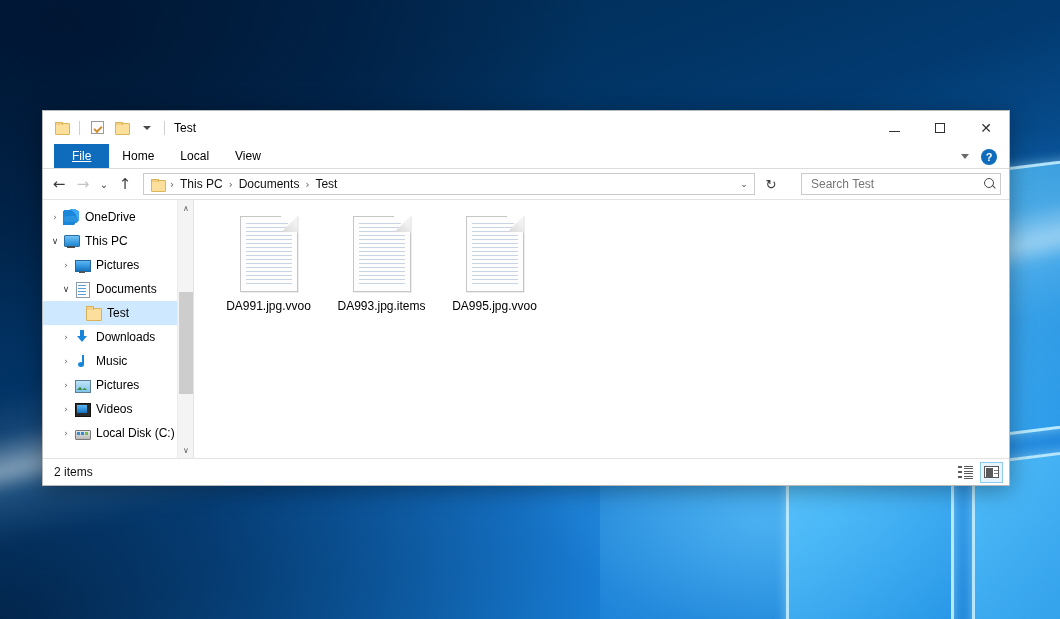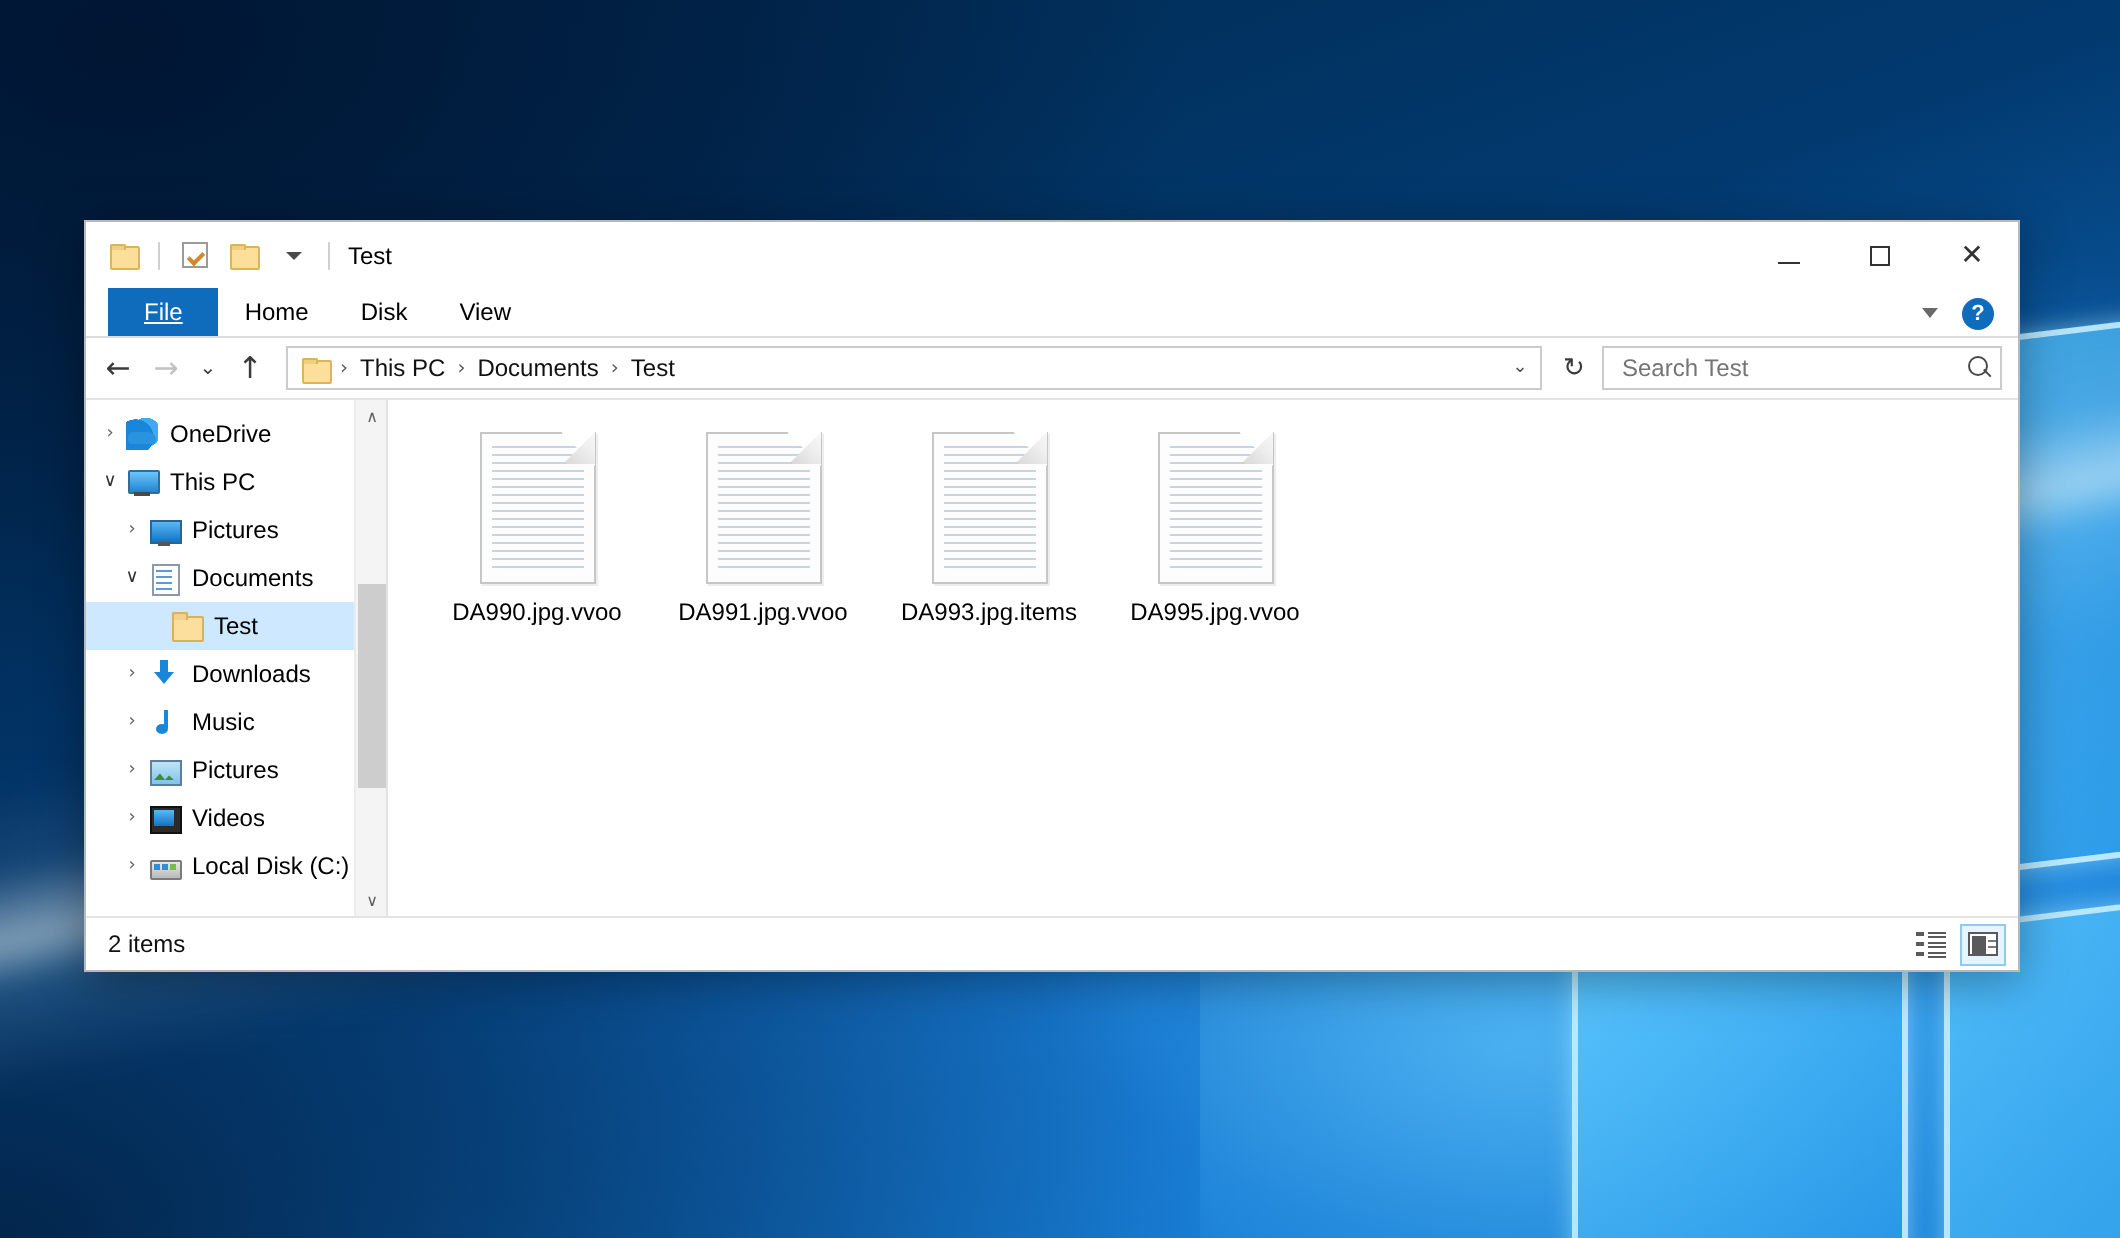--- a/index.html
+++ b/index.html
@@ -249,21 +249,21 @@
     font-size: 13px; color: #3b3b3b;
     border: 1px solid transparent;
     font-family: "DejaVu Sans", sans-serif;
   }
   #searchbox {
     width: 200px; height: 22px;
     border: 1px solid #cbcbcb;
     background: #fff;
     display: flex; align-items: center;
     padding: 0 4px 0 7px;
-    margin-left: 2px;
+    margin-left: 18px;
   }
   #searchbox input {
     border: none; outline: none;
     font-size: 12px; color: #707070;
     flex: 1 1 auto;
     font-family: "Liberation Sans", sans-serif;
     background: transparent;
     min-width: 0;
   }
   .search-ico {
@@ -574,21 +574,21 @@
         </div>
       <div class="wc" id="wc-close">
           <span class="wc-close-g">✕</span>
         </div>
     </div>
   </div>
 
   <div id="tabstrip">
     <div class="tab file">File</div>
     <div class="tab">Home</div>
-    <div class="tab">Disk</div>
+    <div class="tab">Local</div>
     <div class="tab">View</div>
     <div id="ribbon-right">
       <span class="ribbon-chev"></span>
       <span class="help-ico">?</span>
     </div>
   </div>
 
   <div id="addressrow">
     <div class="navbtn">←</div>
     <div class="navbtn disabled">→</div>
@@ -685,30 +685,20 @@
       <div id="navscroll">
         <div class="sb-arrow" id="sb-up">∧</div>
         <div id="sb-thumb"></div>
         <div class="sb-arrow" id="sb-down">∨</div>
       </div>
     </div>
 
     <div id="content">
       <div id="filegrid">
 
-        <div class="file-item">
-          <div class="doc-icon">
-            <div class="doc-body">
-                <div class="doc-lines"></div>
-              </div>
-            <div class="doc-fold-mask"></div>
-            <div class="doc-fold-tri"></div>
-          </div>
-          <div class="file-name">DA990.jpg.vvoo</div>
-        </div>
 
         <div class="file-item">
           <div class="doc-icon">
             <div class="doc-body">
                 <div class="doc-lines"></div>
               </div>
             <div class="doc-fold-mask"></div>
             <div class="doc-fold-tri"></div>
           </div>
           <div class="file-name">DA991.jpg.vvoo</div>

